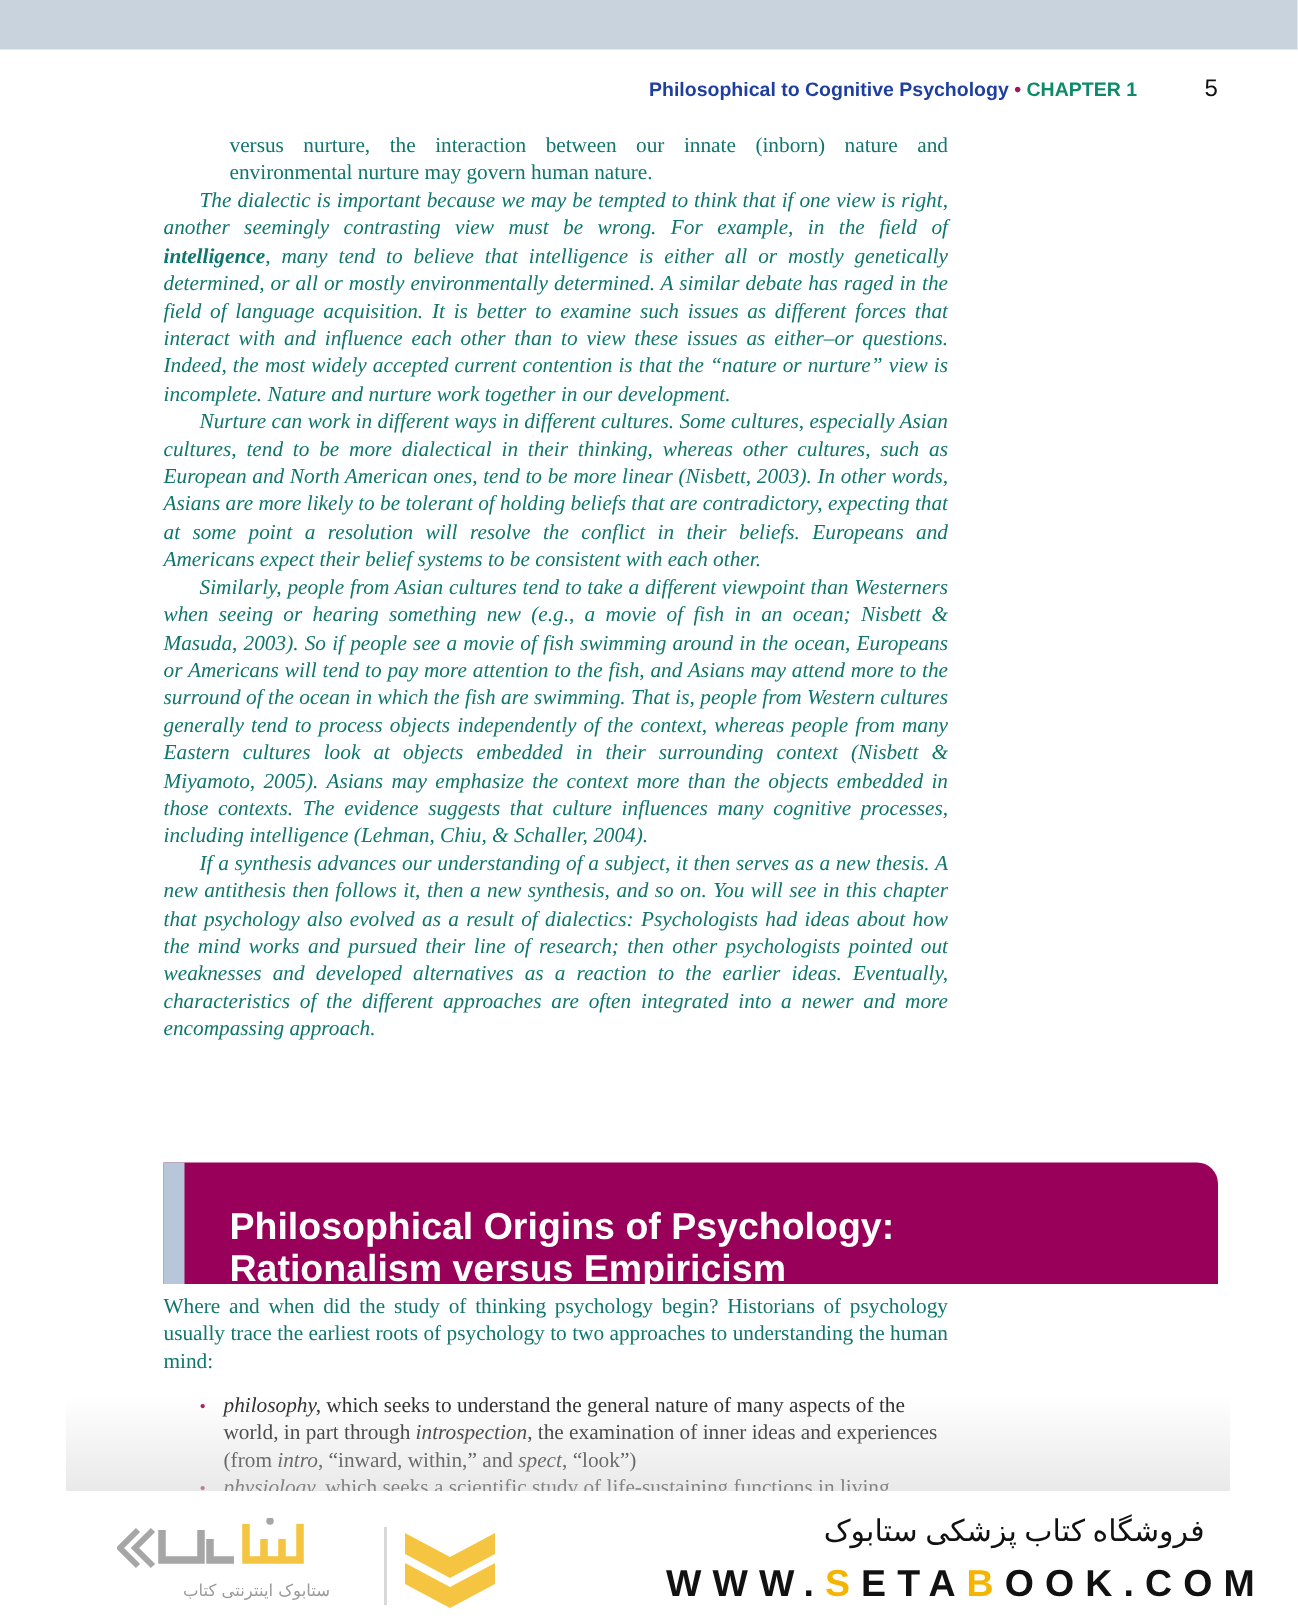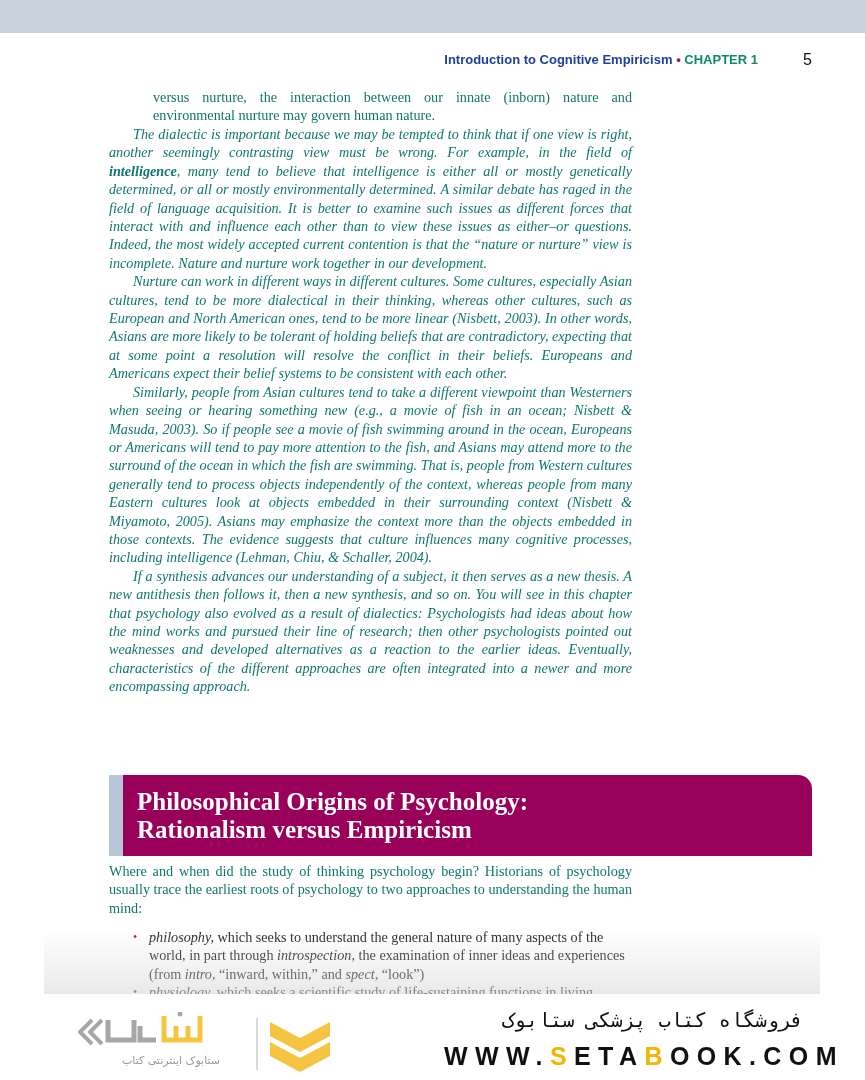--- a/index.html
+++ b/index.html
@@ -39,23 +39,23 @@
     position: absolute; left: 109px; top: 775px; width: 703px; height: 81px;
     background: #99005a;
     border-top-right-radius: 14px;
   }
   .section-banner .accent {
     position: absolute; left: 0; top: 0; width: 14px; height: 81px;
     background: #b7c6d8;
   }
   .section-title {
     position: absolute; left: 28px; top: 13px;
-    font-family: Liberation Serif, serif;
+    font-family: Liberation Sans, sans-serif;
     font-size: 25px; line-height: 28px; font-weight: bold; color: #ffffff;
-    margin: 0;
+    margin: 16px;
   }
   .intro { top: 862px; }
   ul.bullets {
     position: absolute; left: 133px; top: 928px; width: 492px;
     margin: 0; padding: 0; list-style: none;
     font-size: 14.2px; line-height: 18.4px; color: #262626;
   }
   ul.bullets li { position: relative; padding-left: 16px; text-align: left; }
   ul.bullets li .bul {
     position: absolute; left: 0; top: 0; color: #a3145c; font-size: 12px;
@@ -75,38 +75,38 @@
   .logo-divider {
     position: absolute; left: 256px; top: 1018px; width: 2px; height: 52px; background: #d9d9d9;
   }
   .logo-subtext {
     position: absolute; left: 96px; top: 1054px; width: 150px;
     font-family: "DejaVu Sans", sans-serif; font-size: 11px; color: #9a9a9a;
     direction: rtl; text-align: center;
   }
   .store-name {
     position: absolute; right: 62px; top: 1008px;
-    font-family: Liberation Mono, monospace; font-size: 20px; color: #111;
+    font-family: Liberation Serif, serif; font-size: 20px; color: #111;
     direction: rtl; white-space: nowrap;
   }
   .store-url {
     position: absolute; left: 444px; top: 1042px;
     font-family: "Liberation Sans", "DejaVu Sans", sans-serif;
     font-size: 25px; letter-spacing: 7.4px; color: #111; white-space: nowrap; font-weight: bold;
   }
   .store-url .hl { color: #f4b400; }
 </style>
 </head>
 <body>
 
 <div class="topbar"></div>
 
 <div class="running-head">
   <div class="rh-title">
-    <span class="rh-book">Introduction to Cognitive Empiricism</span>
+    <span class="rh-book">Philosophical to Cognitive Psychology</span>
     <span class="rh-bullet">•</span>
     <span class="rh-chapter">CHAPTER 1</span>
   </div>
   <span class="rh-page">5</span>
 </div>
 
 <div class="body-text cont">
   <p class="p">versus nurture, the interaction between our innate (inborn) nature and environmental nurture may govern human nature.</p>
 </div>
 

